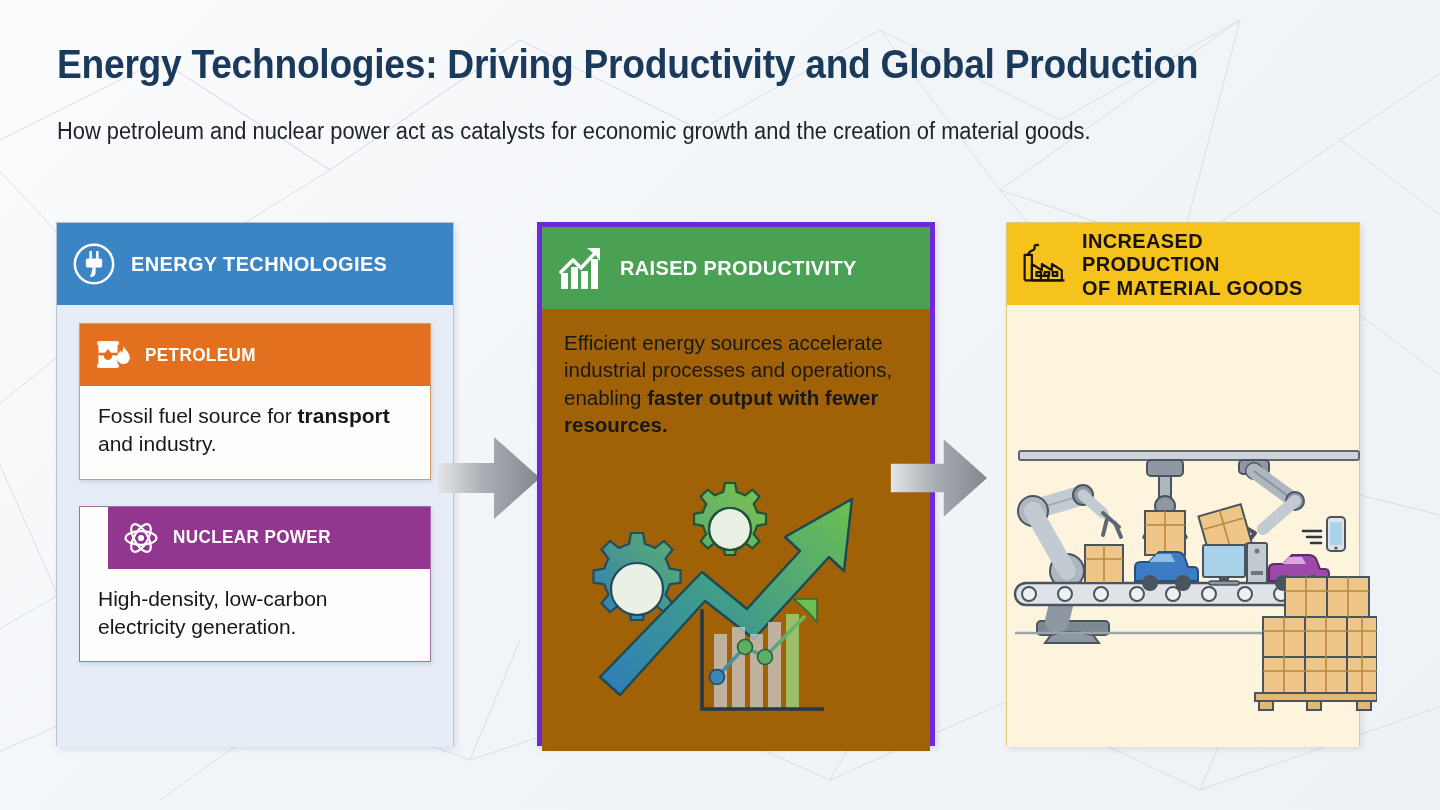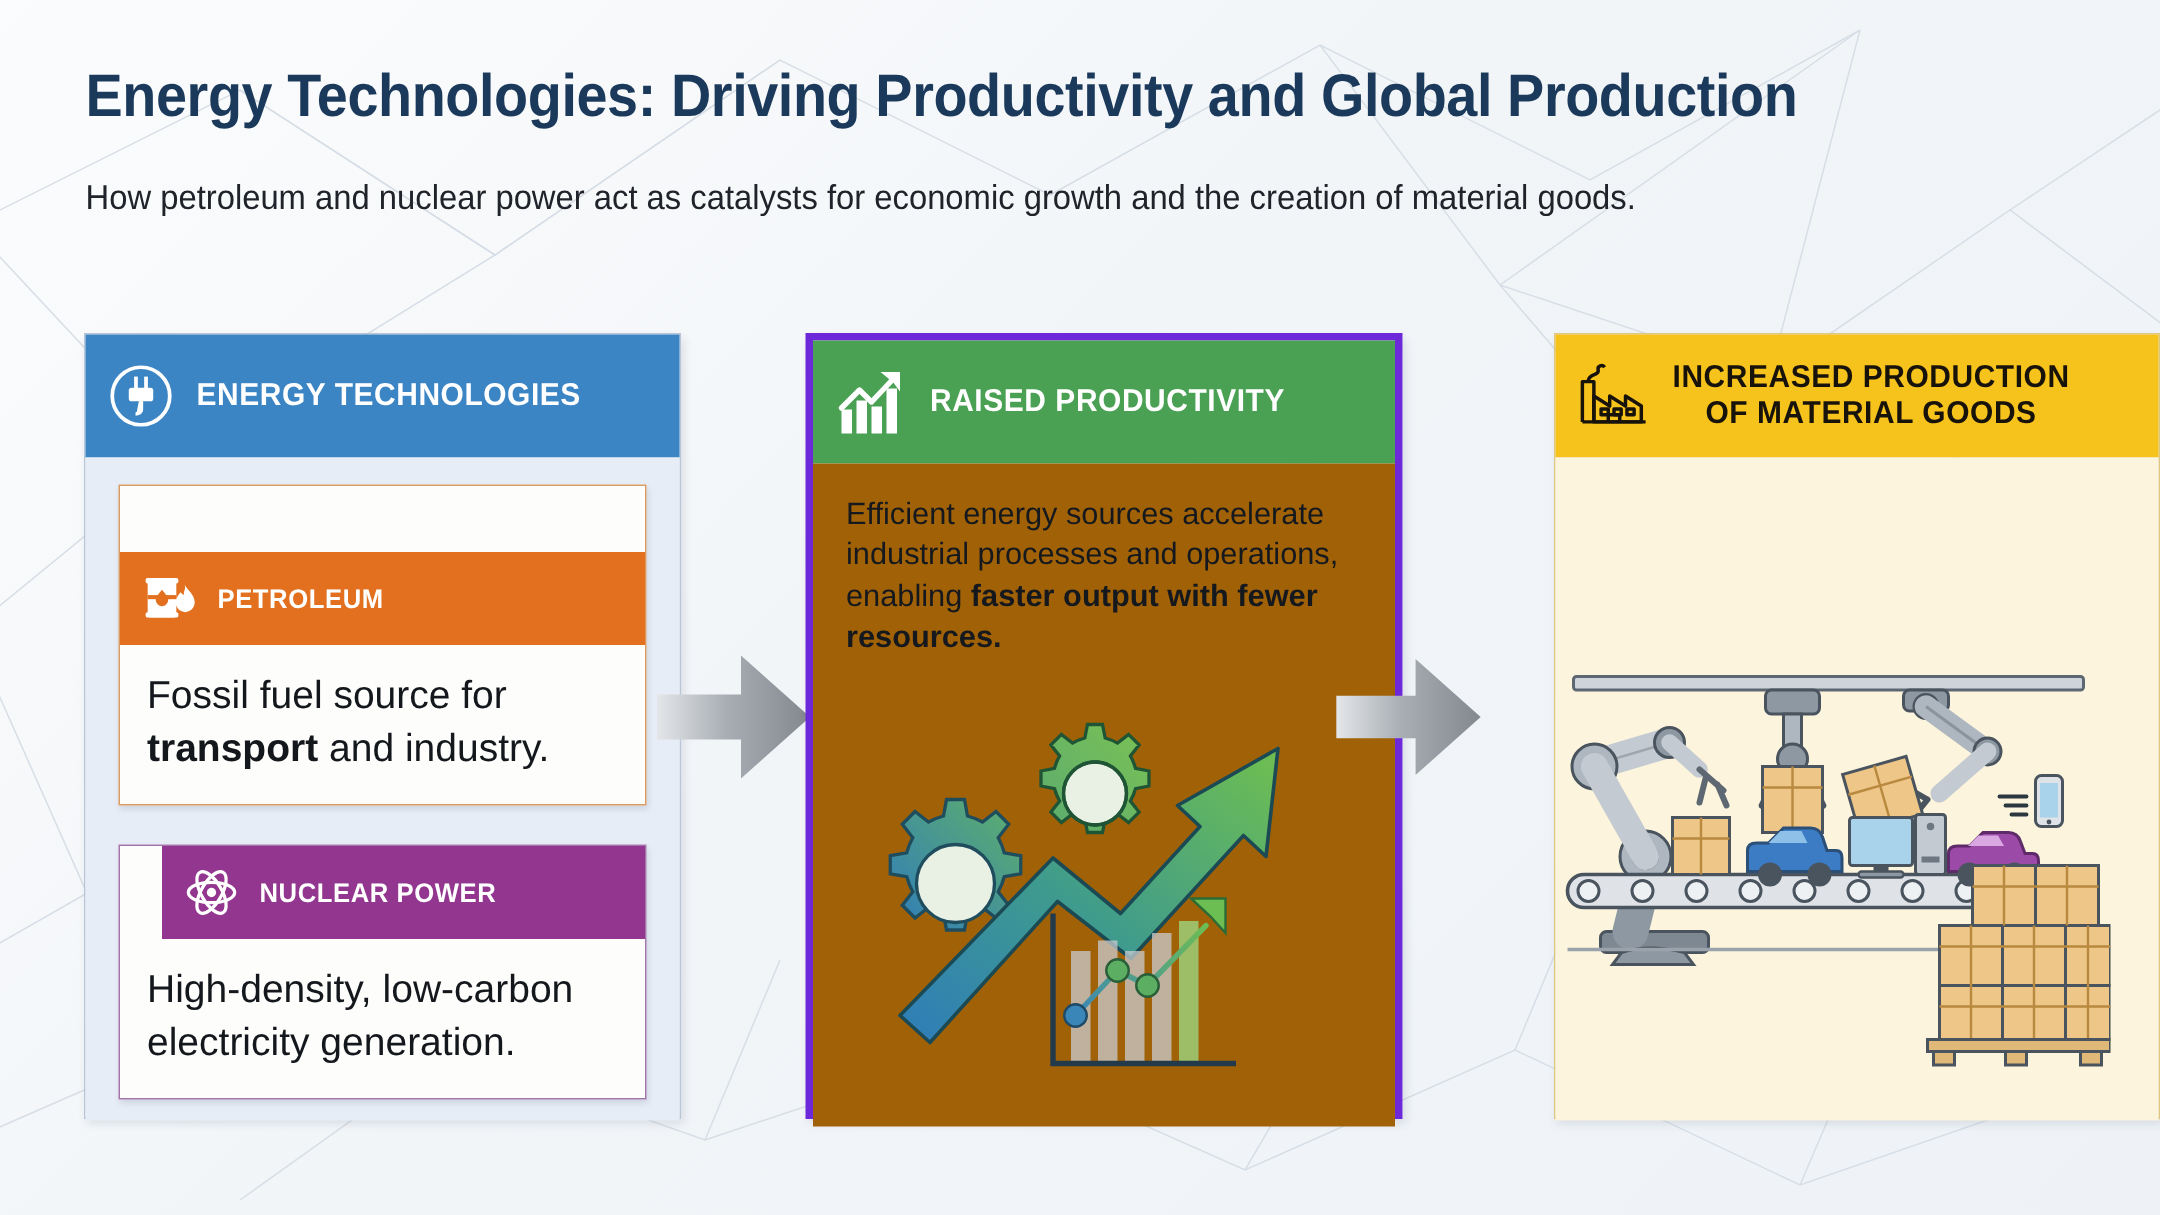--- a/index.html
+++ b/index.html
@@ -46,36 +46,36 @@
   #panel1 { left: 56px; width: 398px; border: 1px solid #b8c6d8;
             box-shadow: 2px 3px 6px rgba(40,60,90,0.13); }
   #panel1 .panel-head { background: #3b85c4; }
   #panel1 .htext { color: #ffffff; }
   #panel1 .panel-body { background: #e7edf6; padding: 18px 22px; }
 
   .subcard { background: #fdfdfb; margin-bottom: 26px; box-shadow: 1px 2px 4px rgba(40,60,90,0.14); }
   .subcard-head { height: 62px; display: flex; align-items: center; gap: 12px; padding: 0 13px; }
   .subcard-head .stext { font-size: 18px; font-weight: bold; color:#fff; letter-spacing: .4px;
                          transform: scaleX(.95); transform-origin:left center; }
-  .subcard-text { padding: 16px 18px 20px 18px; font-size: 26px; line-height: 1.35; color:#14181d; }
+  .subcard-text { padding: 16px 18px 20px 18px; font-size: 21px; line-height: 1.35; color:#14181d; }
   #sub-petroleum { border: 1px solid #d99a63; }
-  #sub-petroleum .subcard-head { background: #e2701f; margin-top: 44px; }
+  #sub-petroleum .subcard-head { background: #e2701f; }
   #sub-nuclear { border: 1px solid #a274ab; }
   #sub-nuclear .subcard-head { background: #92368f; margin-left: 28px; }
 
   
   #panel2 { left: 537px; width: 398px; border: 5px solid #6d28d9;
             box-shadow: 2px 3px 6px rgba(40,60,90,0.13); }
   #panel2 .panel-head { background: #4aa053; }
   #panel2 .htext { color: #ffffff; }
   #panel2 .panel-body { background: #a16207; padding: 20px 22px 0 22px; }
 
   
-  #panel3 { left: 1036px; width: 404px; border: 1px solid #dfc77e;
-            box-shadow: 2px 3px 6px rgba(40,60,90,0.13); text-align: center; }
+  #panel3 { left: 1006px; width: 354px; border: 1px solid #dfc77e;
+            box-shadow: 2px 3px 6px rgba(40,60,90,0.13); }
   #panel3 .panel-head { background: #f6c21c; }
   #panel3 .htext { color: #17120a; }
   #panel3 .panel-body { background: #fcf4dc; padding: 20px 22px 0 22px; }
 
   .body-text { font-size: 20.5px; line-height: 1.33; color: #15191e; }
   .body-text b { font-weight: bold; }
 
   .illus { position: absolute; left: 0; right: 0; }
 
   .arrow { position: absolute; }

